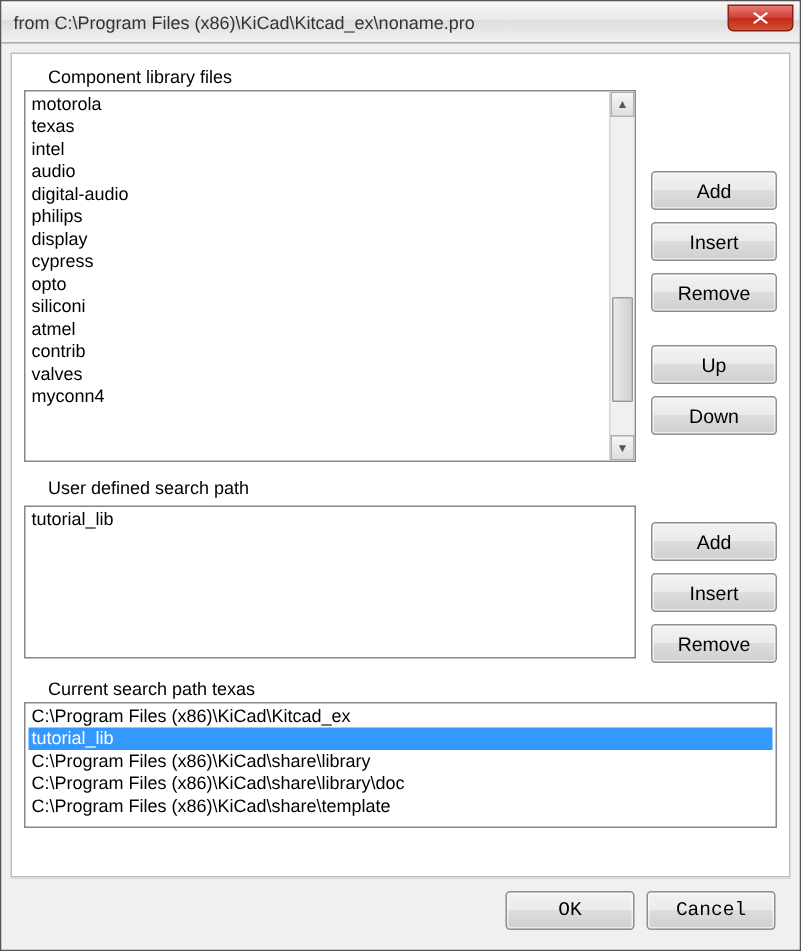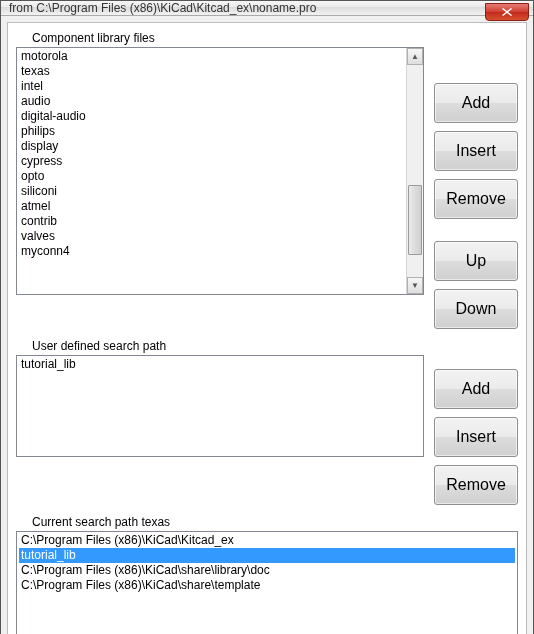--- a/index.html
+++ b/index.html
@@ -68,21 +68,21 @@
     flex-direction: column;
     box-shadow: inset 1px 1px 0 #fff;
   }
   .section-label {
     color: #000;
     margin: 2px 0 2px 16px;
   }
   .row {
     display: flex;
     gap: 10px;
-    align-items: flex-start;
+    align-items: center;
   }
   .listbox {
     border: 1px solid #828790;
     background: #fff;
     overflow: hidden;
     position: relative;
   }
   .listbox-inner {
     padding: 1px 2px;
     line-height: 15px;
@@ -123,26 +123,26 @@
   }
   .btn-col {
     display: flex;
     flex-direction: column;
     gap: 8px;
     width: 84px;
     padding-top: 36px;
   }
   .btn-col.second { padding-top: 14px; }
   button.win-btn {
-    height: 40px;
+    height: 26px;
     background: linear-gradient(to bottom,#f2f2f2 0%,#ebebeb 49%,#dddddd 50%,#cfcfcf 100%);
     border: 1px solid #8e8f8f;
     border-radius: 3px;
     font-family: inherit;
-    font-size: 16px;
+    font-size: 13px;
     color: #000;
     cursor: pointer;
     box-shadow: inset 0 0 0 1px rgba(255,255,255,0.6);
   }
   .vgap { height: 8px; }
   .footer {
     height: 42px;
     display:flex;
     justify-content:flex-end;
     align-items:center;
@@ -222,24 +222,25 @@
         <div class="btn-col second">
           <button class="win-btn">Add</button>
           <button class="win-btn">Insert</button>
           <button class="win-btn">Remove</button>
         </div>
       </div>
 
       <div class="vgap"></div>
 
       <div class="section-label">Current search path texas</div>
-      <div class="listbox" style="height:122px;">
+      <div class="listbox" style="height:84px;">
         <div class="listbox-inner" id="currentPathsList">
             <div class="list-item">C:\Program Files (x86)\KiCad\Kitcad_ex</div>
             <div class="list-item selected">tutorial_lib</div>
+            <div class="list-item">C:\Program Files (x86)\KiCad\share\library</div>
             <div class="list-item">C:\Program Files (x86)\KiCad\share\library\doc</div>
             <div class="list-item">C:\Program Files (x86)\KiCad\share\template</div>
           </div>
       </div>
 
     </div>
 
     <div class="footer">
       <button class="win-btn">OK</button>
       <button class="win-btn">Cancel</button>

